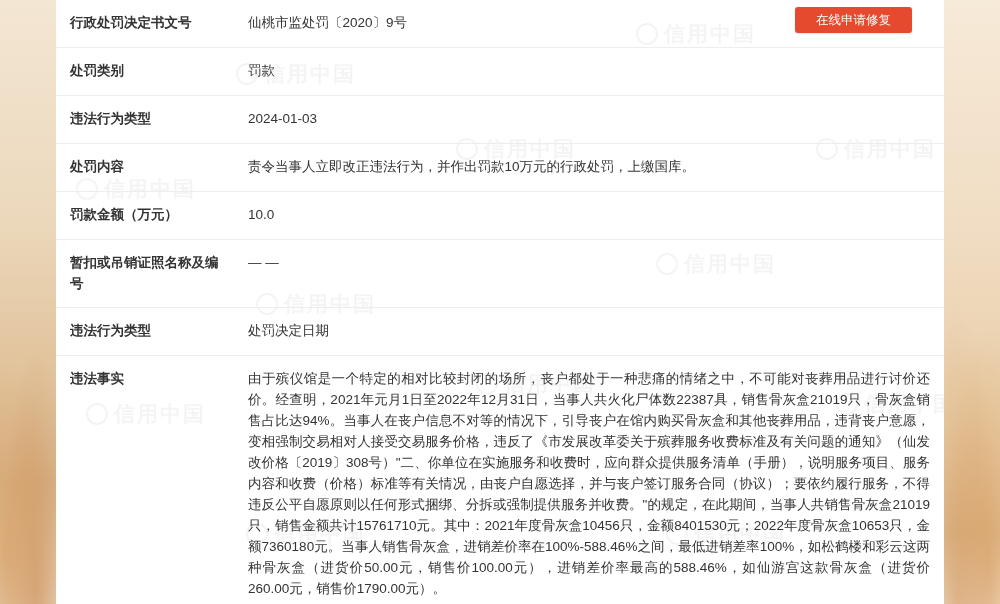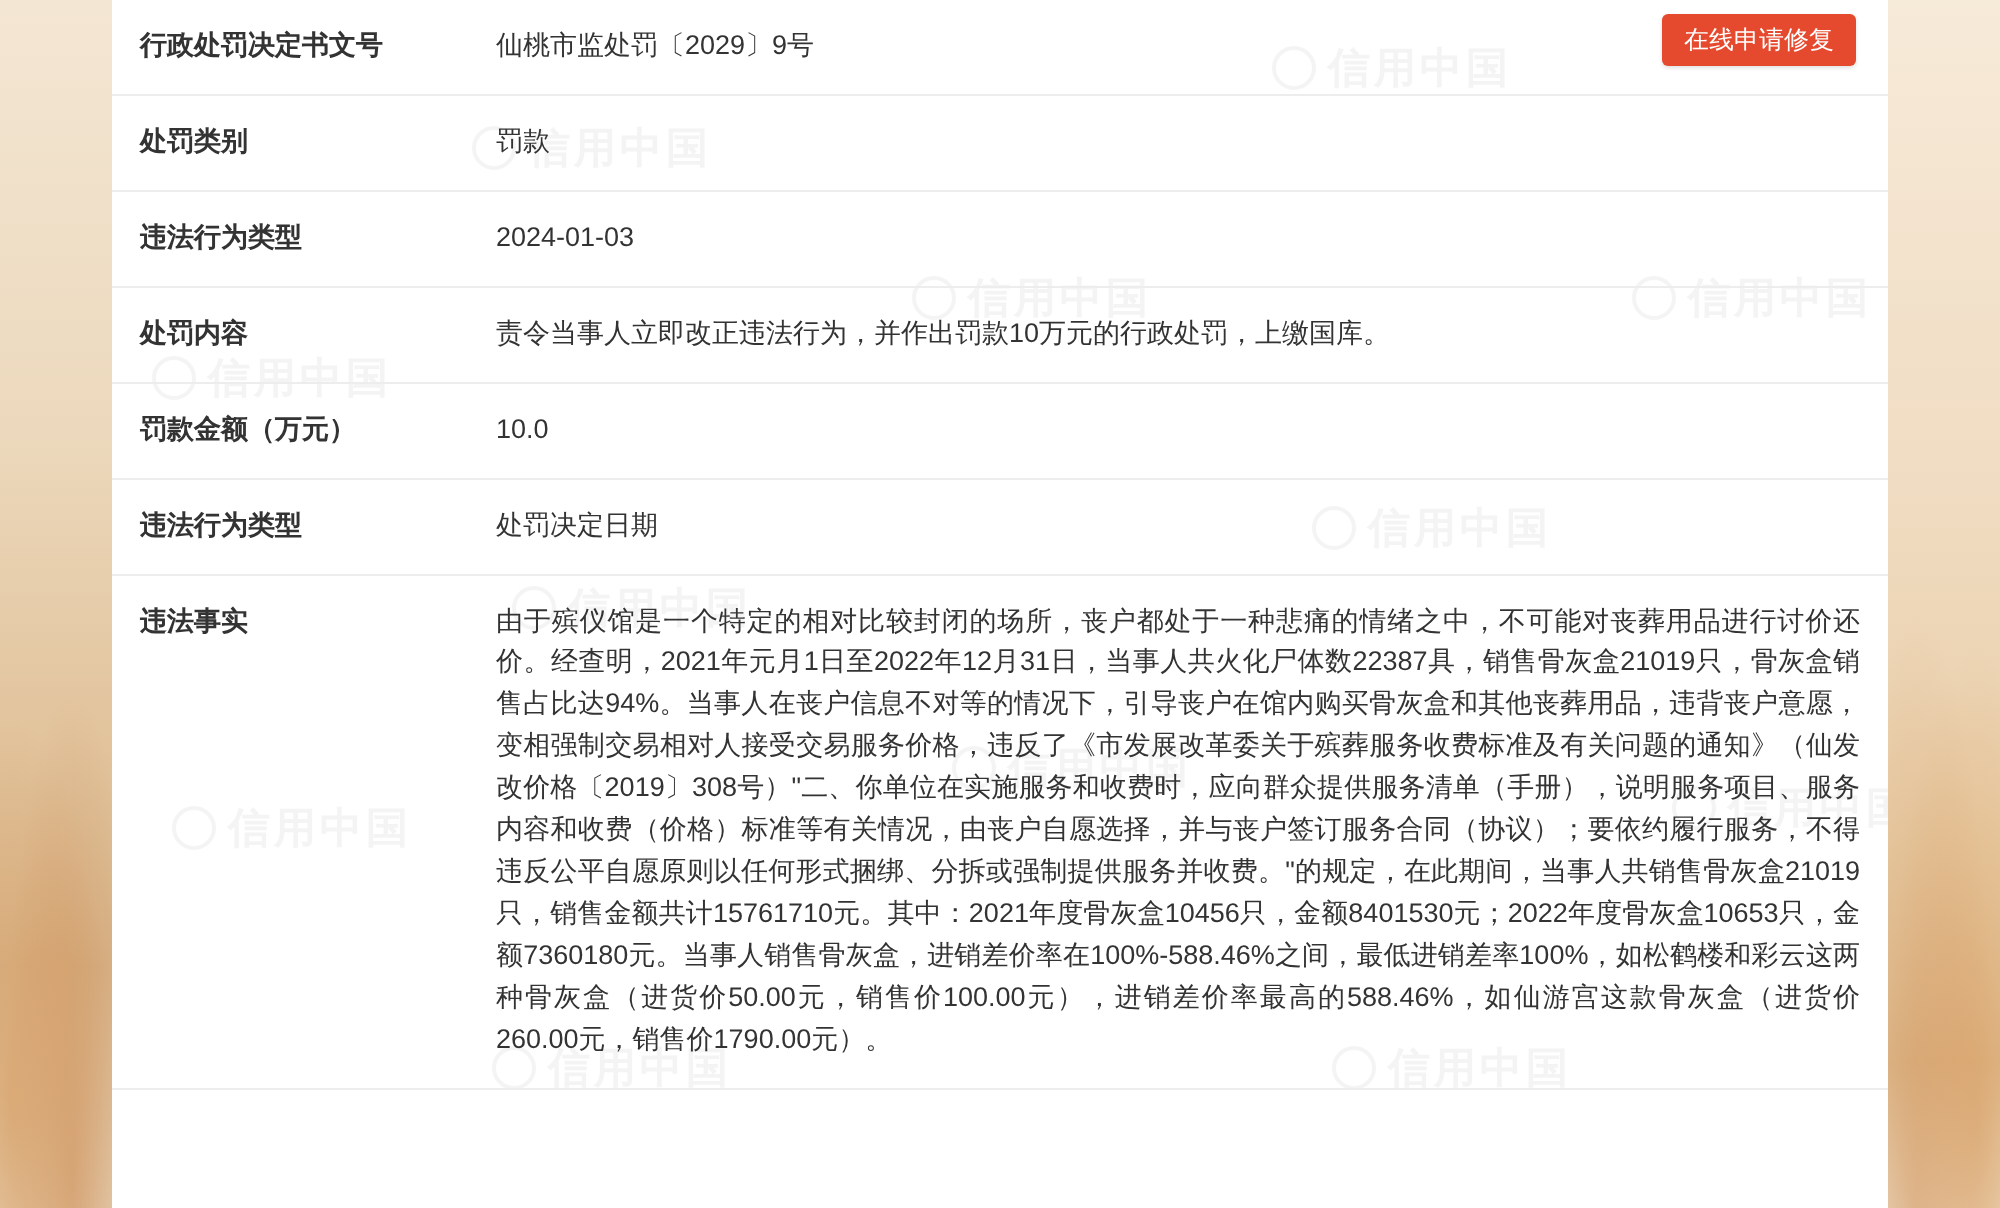--- a/index.html
+++ b/index.html
@@ -108,29 +108,29 @@
   }
   td.value {
     color: #3a3a3a;
     padding-right: 30px;
   }
   tr:first-child td { border-top: none; }
   td.value.just { text-align: justify; text-justify: inter-ideograph; }
 
   .apply-btn {
     position: absolute;
-    right: 16px;
+    right: 32px;
     top: 7px;
     z-index: 5;
     background: #e64a2e;
     color: #ffffff;
     font-size: 12.5px;
     border: none;
     border-radius: 3px;
-    padding: 5px 11px;
+    padding: 5px 21px;
     cursor: pointer;
     line-height: 1.3;
     font-family: "Liberation Sans", sans-serif;
     box-shadow: 0 1px 2px rgba(0,0,0,0.12);
   }
 </style>
 </head>
 <body>
 
 <div class="bg-left"></div>
@@ -152,39 +152,43 @@
     <div class="wm" style="left:190px; top:520px;"><span class="wm-circle"></span><span>信用中国</span></div>
     <div class="wm" style="left:610px; top:520px;"><span class="wm-circle"></span><span>信用中国</span></div>
   </div>
 
   <button class="apply-btn">在线申请修复</button>
 
   <table class="info">
     <tbody>
       <tr>
         <td class="label">行政处罚决定书文号</td>
-        <td class="value">仙桃市监处罚〔2029〕9号</td>
+        <td class="value">仙桃市监处罚〔2020〕9号</td>
       </tr>
       <tr>
         <td class="label">处罚类别</td>
         <td class="value">罚款</td>
       </tr>
       <tr>
         <td class="label">违法行为类型</td>
         <td class="value">2024-01-03</td>
       </tr>
       <tr>
         <td class="label">处罚内容</td>
         <td class="value">责令当事人立即改正违法行为，并作出罚款10万元的行政处罚，上缴国库。</td>
       </tr>
       <tr>
         <td class="label">罚款金额（万元）</td>
         <td class="value">10.0</td>
       </tr>
       <tr>
+        <td class="label">暂扣或吊销证照名称及编号</td>
+        <td class="value">— —</td>
+      </tr>
+      <tr>
         <td class="label">违法行为类型</td>
         <td class="value">处罚决定日期</td>
       </tr>
       <tr>
         <td class="label">违法事实</td>
         <td class="value just">由于殡仪馆是一个特定的相对比较封闭的场所，丧户都处于一种悲痛的情绪之中，不可能对丧葬用品进行讨价还价。经查明，2021年元月1日至2022年12月31日，当事人共火化尸体数22387具，销售骨灰盒21019只，骨灰盒销售占比达94%。当事人在丧户信息不对等的情况下，引导丧户在馆内购买骨灰盒和其他丧葬用品，违背丧户意愿，变相强制交易相对人接受交易服务价格，违反了《市发展改革委关于殡葬服务收费标准及有关问题的通知》（仙发改价格〔2019〕308号）"二、你单位在实施服务和收费时，应向群众提供服务清单（手册），说明服务项目、服务内容和收费（价格）标准等有关情况，由丧户自愿选择，并与丧户签订服务合同（协议）；要依约履行服务，不得违反公平自愿原则以任何形式捆绑、分拆或强制提供服务并收费。"的规定，在此期间，当事人共销售骨灰盒21019只，销售金额共计15761710元。其中：2021年度骨灰盒10456只，金额8401530元；2022年度骨灰盒10653只，金额7360180元。当事人销售骨灰盒，进销差价率在100%-588.46%之间，最低进销差率100%，如松鹤楼和彩云这两种骨灰盒（进货价50.00元，销售价100.00元），进销差价率最高的588.46%，如仙游宫这款骨灰盒（进货价260.00元，销售价1790.00元）。</td>
       </tr>
 
     </tbody>
   </table>

